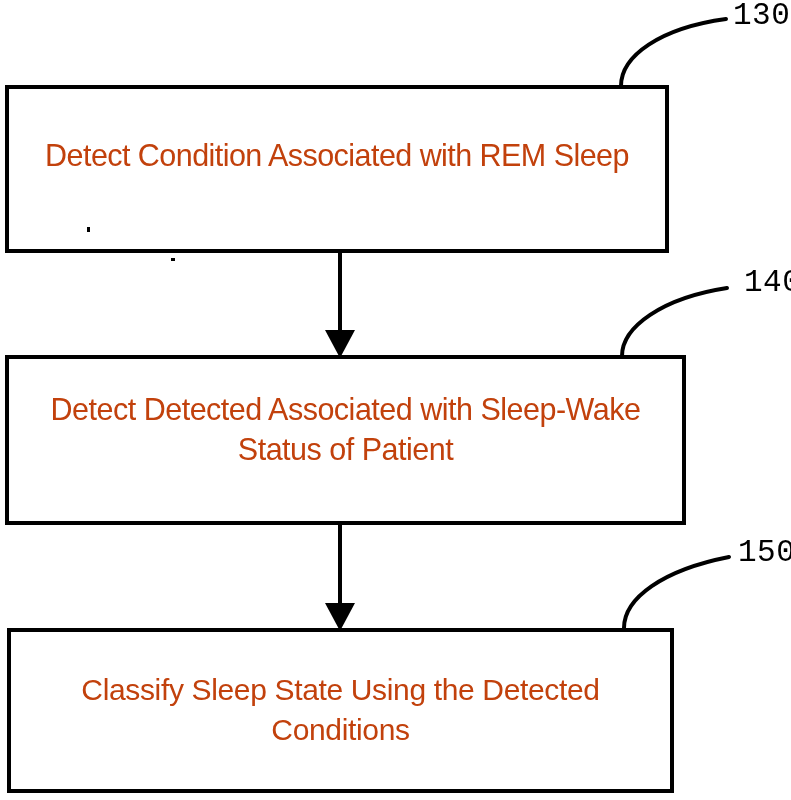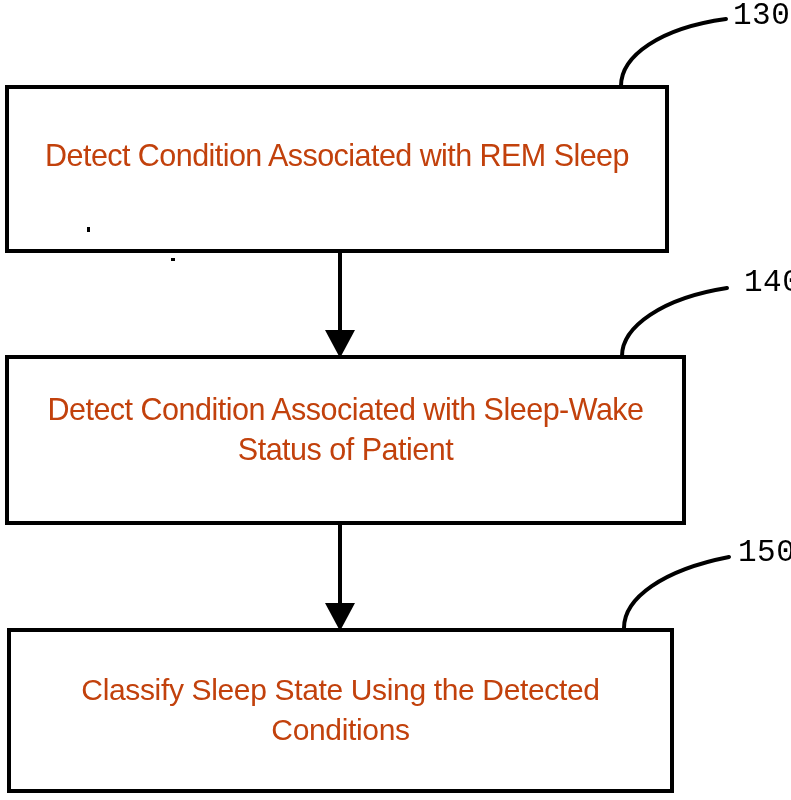--- a/index.html
+++ b/index.html
@@ -118,21 +118,21 @@
     <path d="M 622 356 C 622 327 662 298 727 288" fill="none" stroke="#000000" stroke-width="4" stroke-linecap="round"></path>
 
     <path d="M 624 628 C 624 598 663 570 729 557" fill="none" stroke="#000000" stroke-width="4" stroke-linecap="round"></path>
   </svg>
 
   <div class="box" id="box-rem">
     <div class="box-text">Detect Condition Associated with REM Sleep</div>
   </div>
 
   <div class="box" id="box-sleepwake">
-    <div class="box-text">Detect Condition Associated with Sleep-Wake
+    <div class="box-text">Detect Detected Associated with Sleep-Wake
 Status of Patient</div>
   </div>
 
   <div class="box" id="box-classify">
     <div class="box-text">Classify Sleep State Using the Detected
 Conditions</div>
   </div>
 
   <div class="ref-label" id="ref-130">130</div>
   <div class="ref-label" id="ref-140">140</div>

